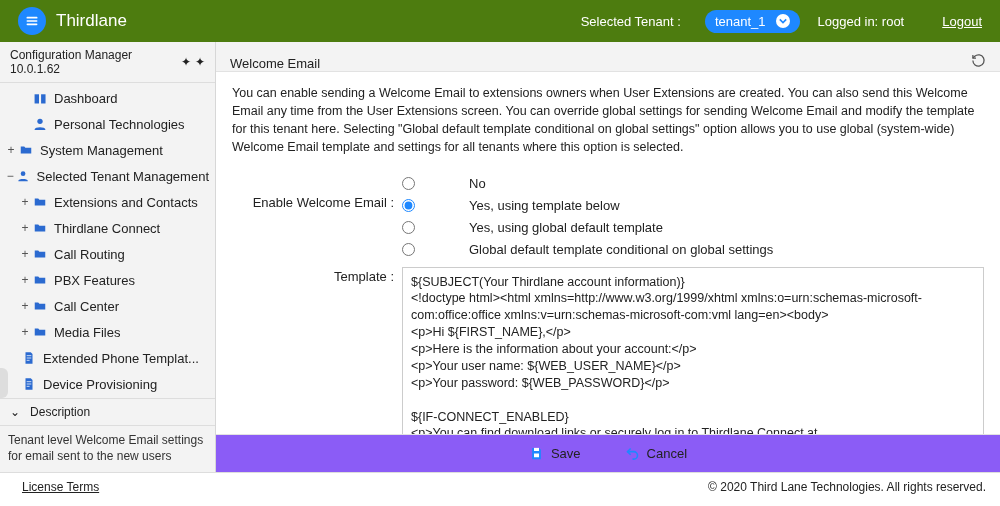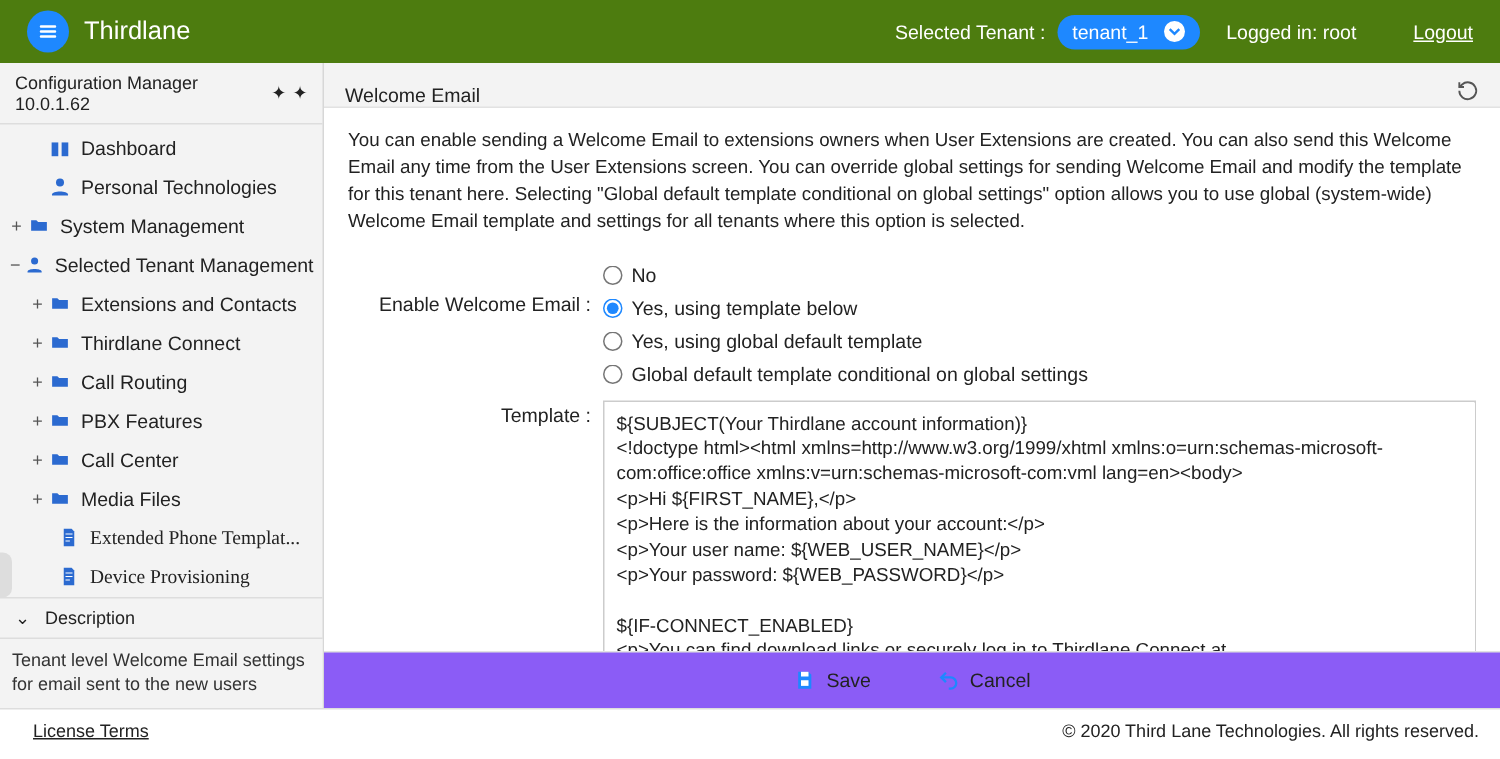--- a/index.html
+++ b/index.html
@@ -5,21 +5,21 @@
   * { box-sizing: border-box; margin: 0; padding: 0; }
   html, body { height: 100%; font-family: Arial, Helvetica, sans-serif; font-size: 13px; color: #222; }
   body { width: 1000px; height: 506px; overflow: hidden; background: #fff; }
 
   
   .topnav { height: 42px; background: #4d7c0f; color: #fff; display: flex; align-items: center; padding: 0 18px; }
   .logo-circle { width: 28px; height: 28px; border-radius: 50%; background: #1e88ff; display: flex; align-items: center; justify-content: center; margin-right: 10px; }
   .logo-circle svg { width: 16px; height: 16px; }
   .brand { font-size: 17px; font-weight: 500; }
   .topnav-spacer { flex: 1; }
-  .top-label { margin-right: 8px; font-size: 13px; }
+  .top-label { margin-right: 24px; font-size: 13px; }
   .tenant-pill { background: #1e88ff; color: #fff; border-radius: 14px; padding: 4px 10px; display: flex; margin-right: 18px; }
   .tenant-pill .chev { width: 14px; height: 14px; border-radius: 50%; background: #fff; margin-left: 10px; display: flex; align-items: center; justify-content: center; }
   .tenant-pill .chev svg { width: 8px; height: 8px; }
   .logged-in { margin-right: 38px; }
   .logout { text-decoration: underline; cursor: pointer; }
 
   
   .main { display: flex; height: calc(100% - 48px - 28px); }
 
   
@@ -31,39 +31,39 @@
   .tree { flex: 1; overflow-y: auto; position: relative; padding-top: 2px; }
   .tree::-webkit-scrollbar { width: 8px; }
   .tree::-webkit-scrollbar-thumb { background: #b5b5b5; border-radius: 4px; }
   .bump { position: absolute; left: 0; bottom: 0; width: 8px; height: 30px; background: #ddd; border-top-right-radius: 6px; border-bottom-right-radius: 6px; }
 
   .node { display: flex; align-items: center; height: 26px; padding-right: 6px; cursor: pointer; white-space: nowrap; overflow: hidden; text-overflow: ellipsis; }
   .node .ex { width: 14px; text-align: center; color: #555; font-size: 12px; }
   .node .ic { width: 16px; height: 16px; display: inline-flex; align-items: center; justify-content: center; margin-right: 6px; }
   .node.lvl0 { padding-left: 4px; }
   .node.lvl1 { padding-left: 18px; }
-  .node.lvl2 { padding-left: 38px; font-family: Liberation Serif, serif; }
+  .node.lvl2 { padding-left: 21px; }
   .folder-ic svg, .file-ic svg { width: 14px; height: 14px; }
   .chart-ic { color: #2b6ad0; font-size: 12px; }
 
   .desc-header { border-top: 1px solid #ddd; border-bottom: 1px solid #ddd; display: flex; align-items: center; padding: 6px 10px; font-size: 12px; }
   .desc-header .chev-d { margin-right: 10px; }
   .desc-body { padding: 6px 8px 8px 8px; font-size: 12px; color: #333; line-height: 1.35; background:#f3f3f3; }
 
   
   .content { flex: 1; display: flex; flex-direction: column; background: #fff; min-width: 0; }
   .content-head { height: 30px; background: #f3f3f3; border-bottom: 1px solid #e2e2e2; display: flex; align-items: flex-end; padding: 0 14px; font-size: 13px; }
   .content-head .refresh { margin-left: auto; color: #555; cursor: pointer; }
   .blurb { padding: 12px 16px 6px 16px; font-size: 12.5px; line-height: 1.45; color: #222; }
   .form-area { display: flex; flex-direction: column; padding: 4px 16px 0 16px; flex: 1; min-height: 0; }
   .form-row { display: flex; align-items: flex-start; margin-top: 6px; }
   .form-label { width: 170px; min-width: 170px; text-align: right; padding-right: 8px; padding-top: 22px; font-size: 13px; color: #222; }
   .form-label.tpl { padding-top: 2px; }
   .form-field { flex: 1; min-width: 0; }
-  .radio-line { display: flex; align-items: center; height: 22px; font-size: 13px; }
+  .radio-line { display: flex; align-items: center; height: 22px; font-size: 13px; gap: 48px; }
   .radio-line input { margin-right: 6px; accent-color: #1e88ff; }
   .form-row.template { flex: 1; min-height: 0; }
   textarea.template-box {
     width: 100%; height: 180px; font-family: Arial, Helvetica, sans-serif; font-size: 12.5px; line-height: 1.35;
     padding: 6px 8px; border: 1px solid #ccc; resize: none; color: #222;
   }
 
   .actions { height: 38px; background: #8b5cf6; border-top: 1px solid #e2e2e2; display: flex; align-items: center; justify-content: center; gap: 44px; }
   .action { display: flex; align-items: center; gap: 6px; cursor: pointer; font-size: 13px; }
   .action .aic { width: 16px; height: 16px; display: inline-flex; align-items: center; justify-content: center; }

